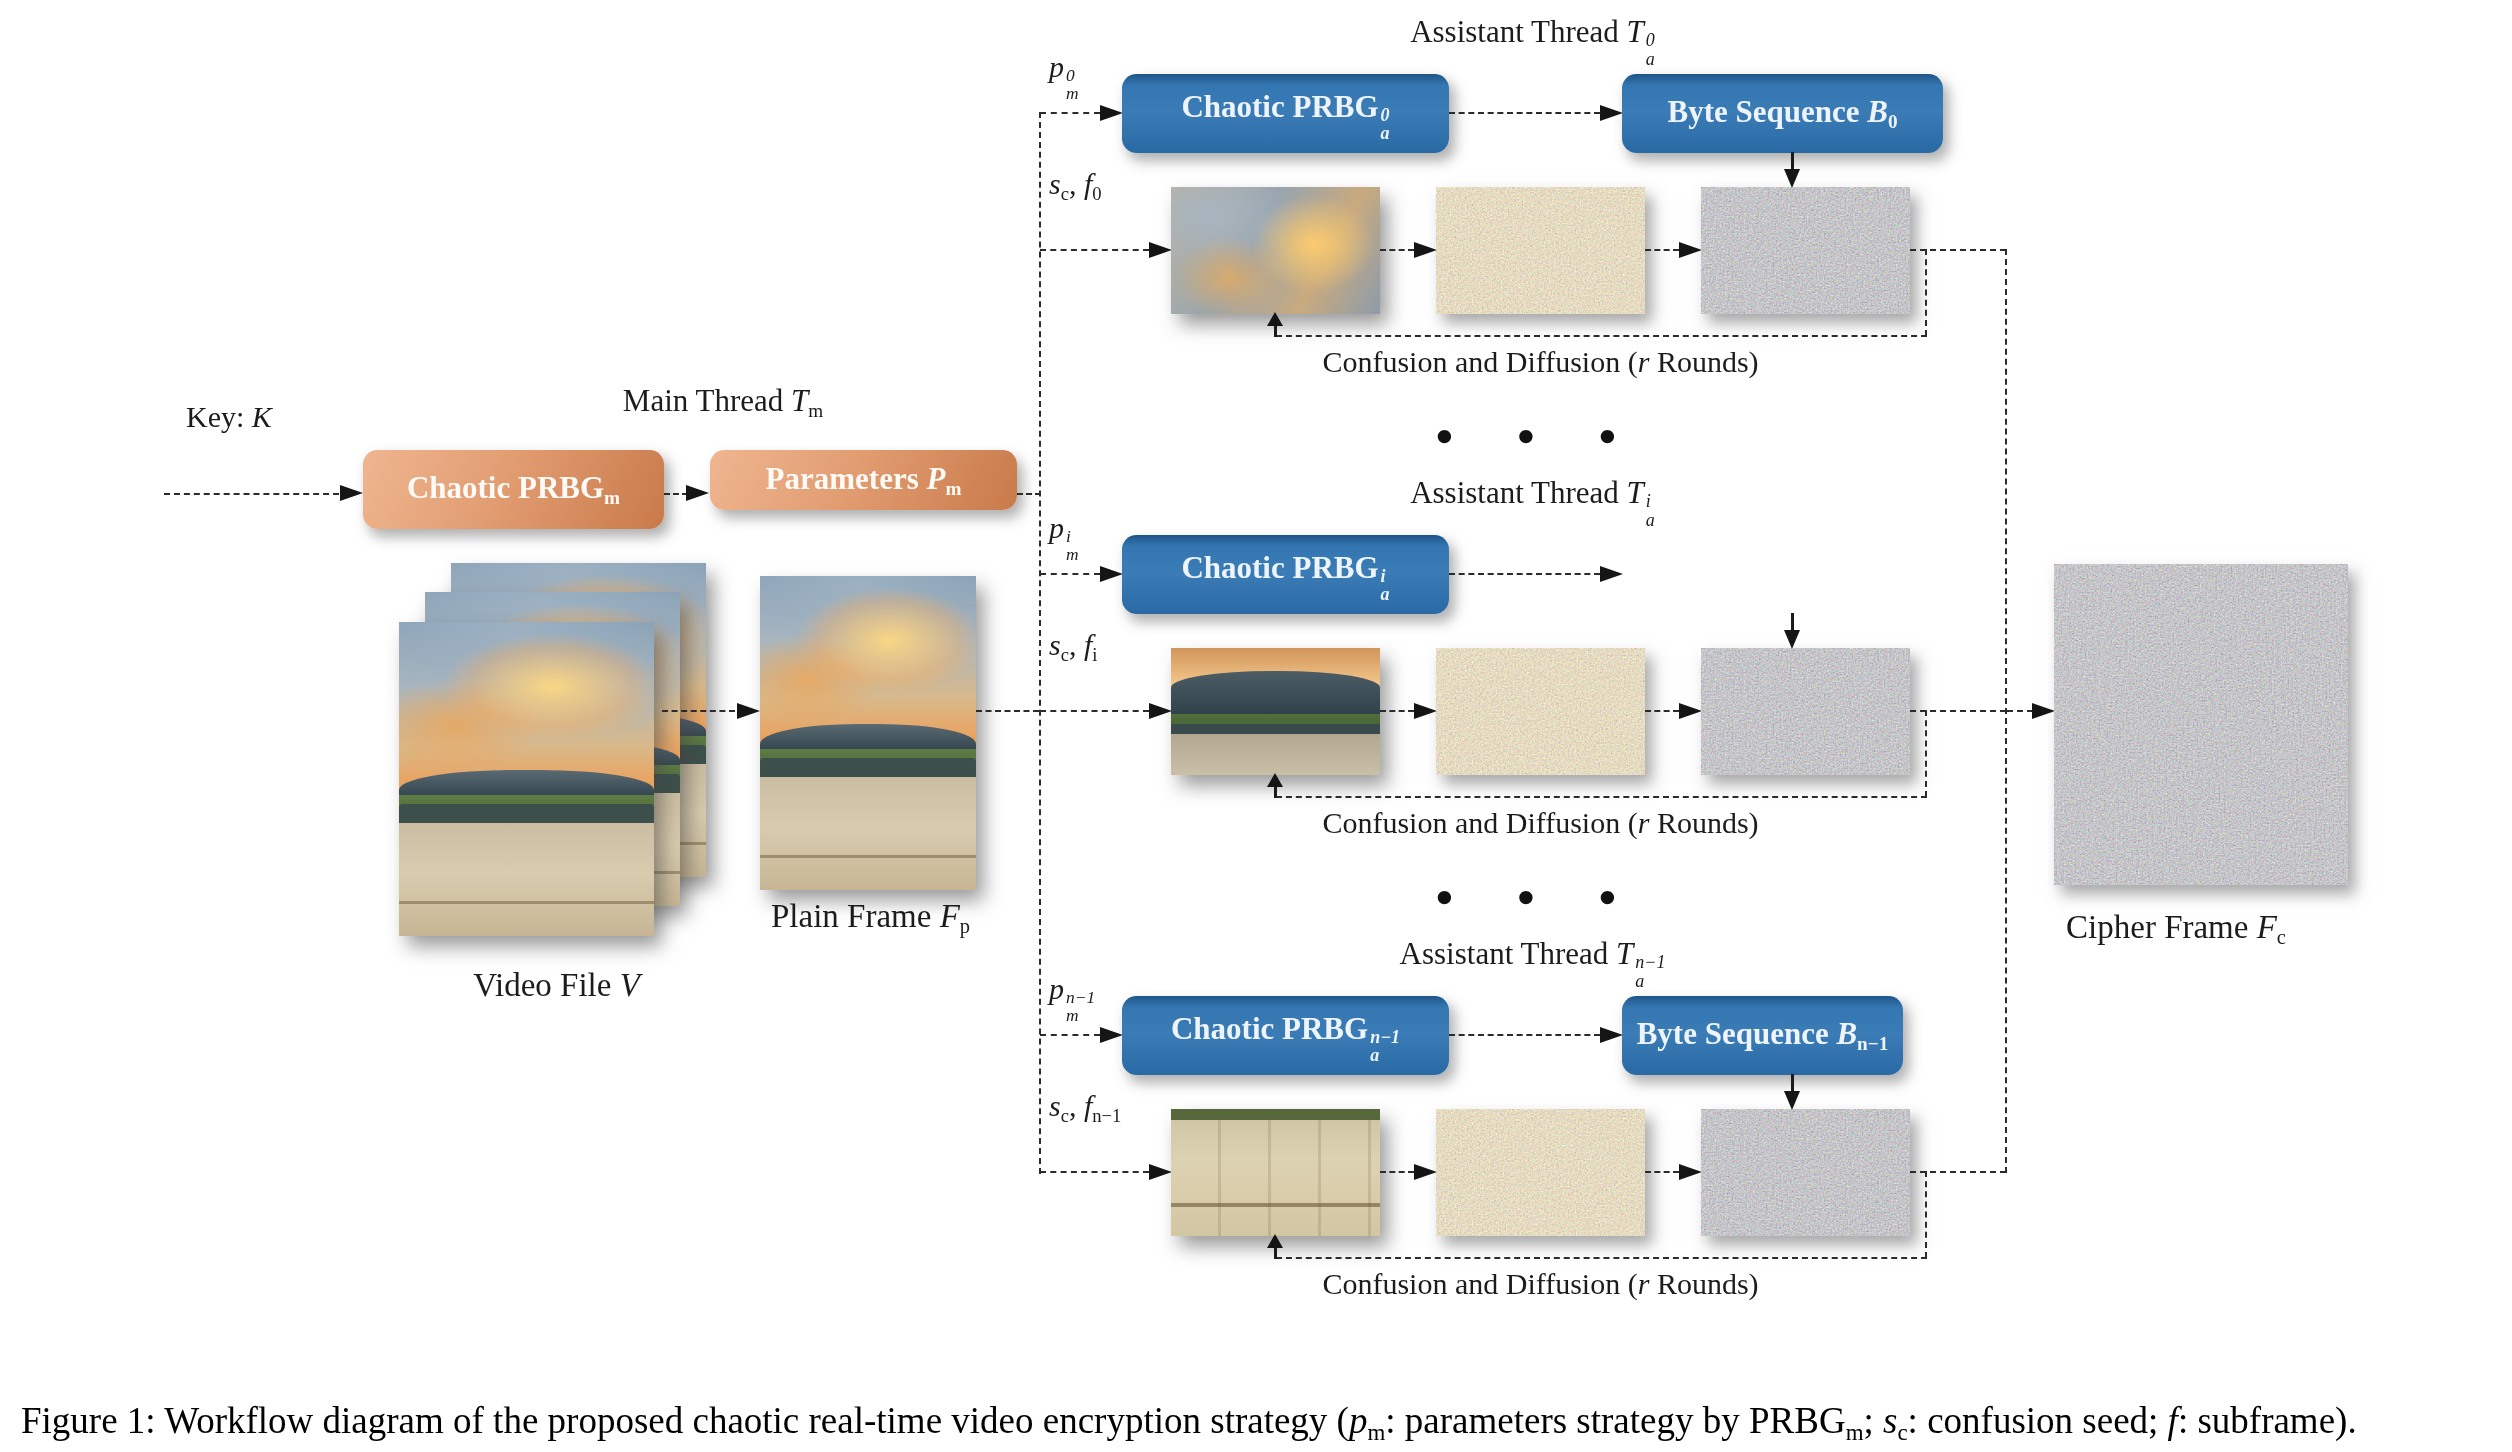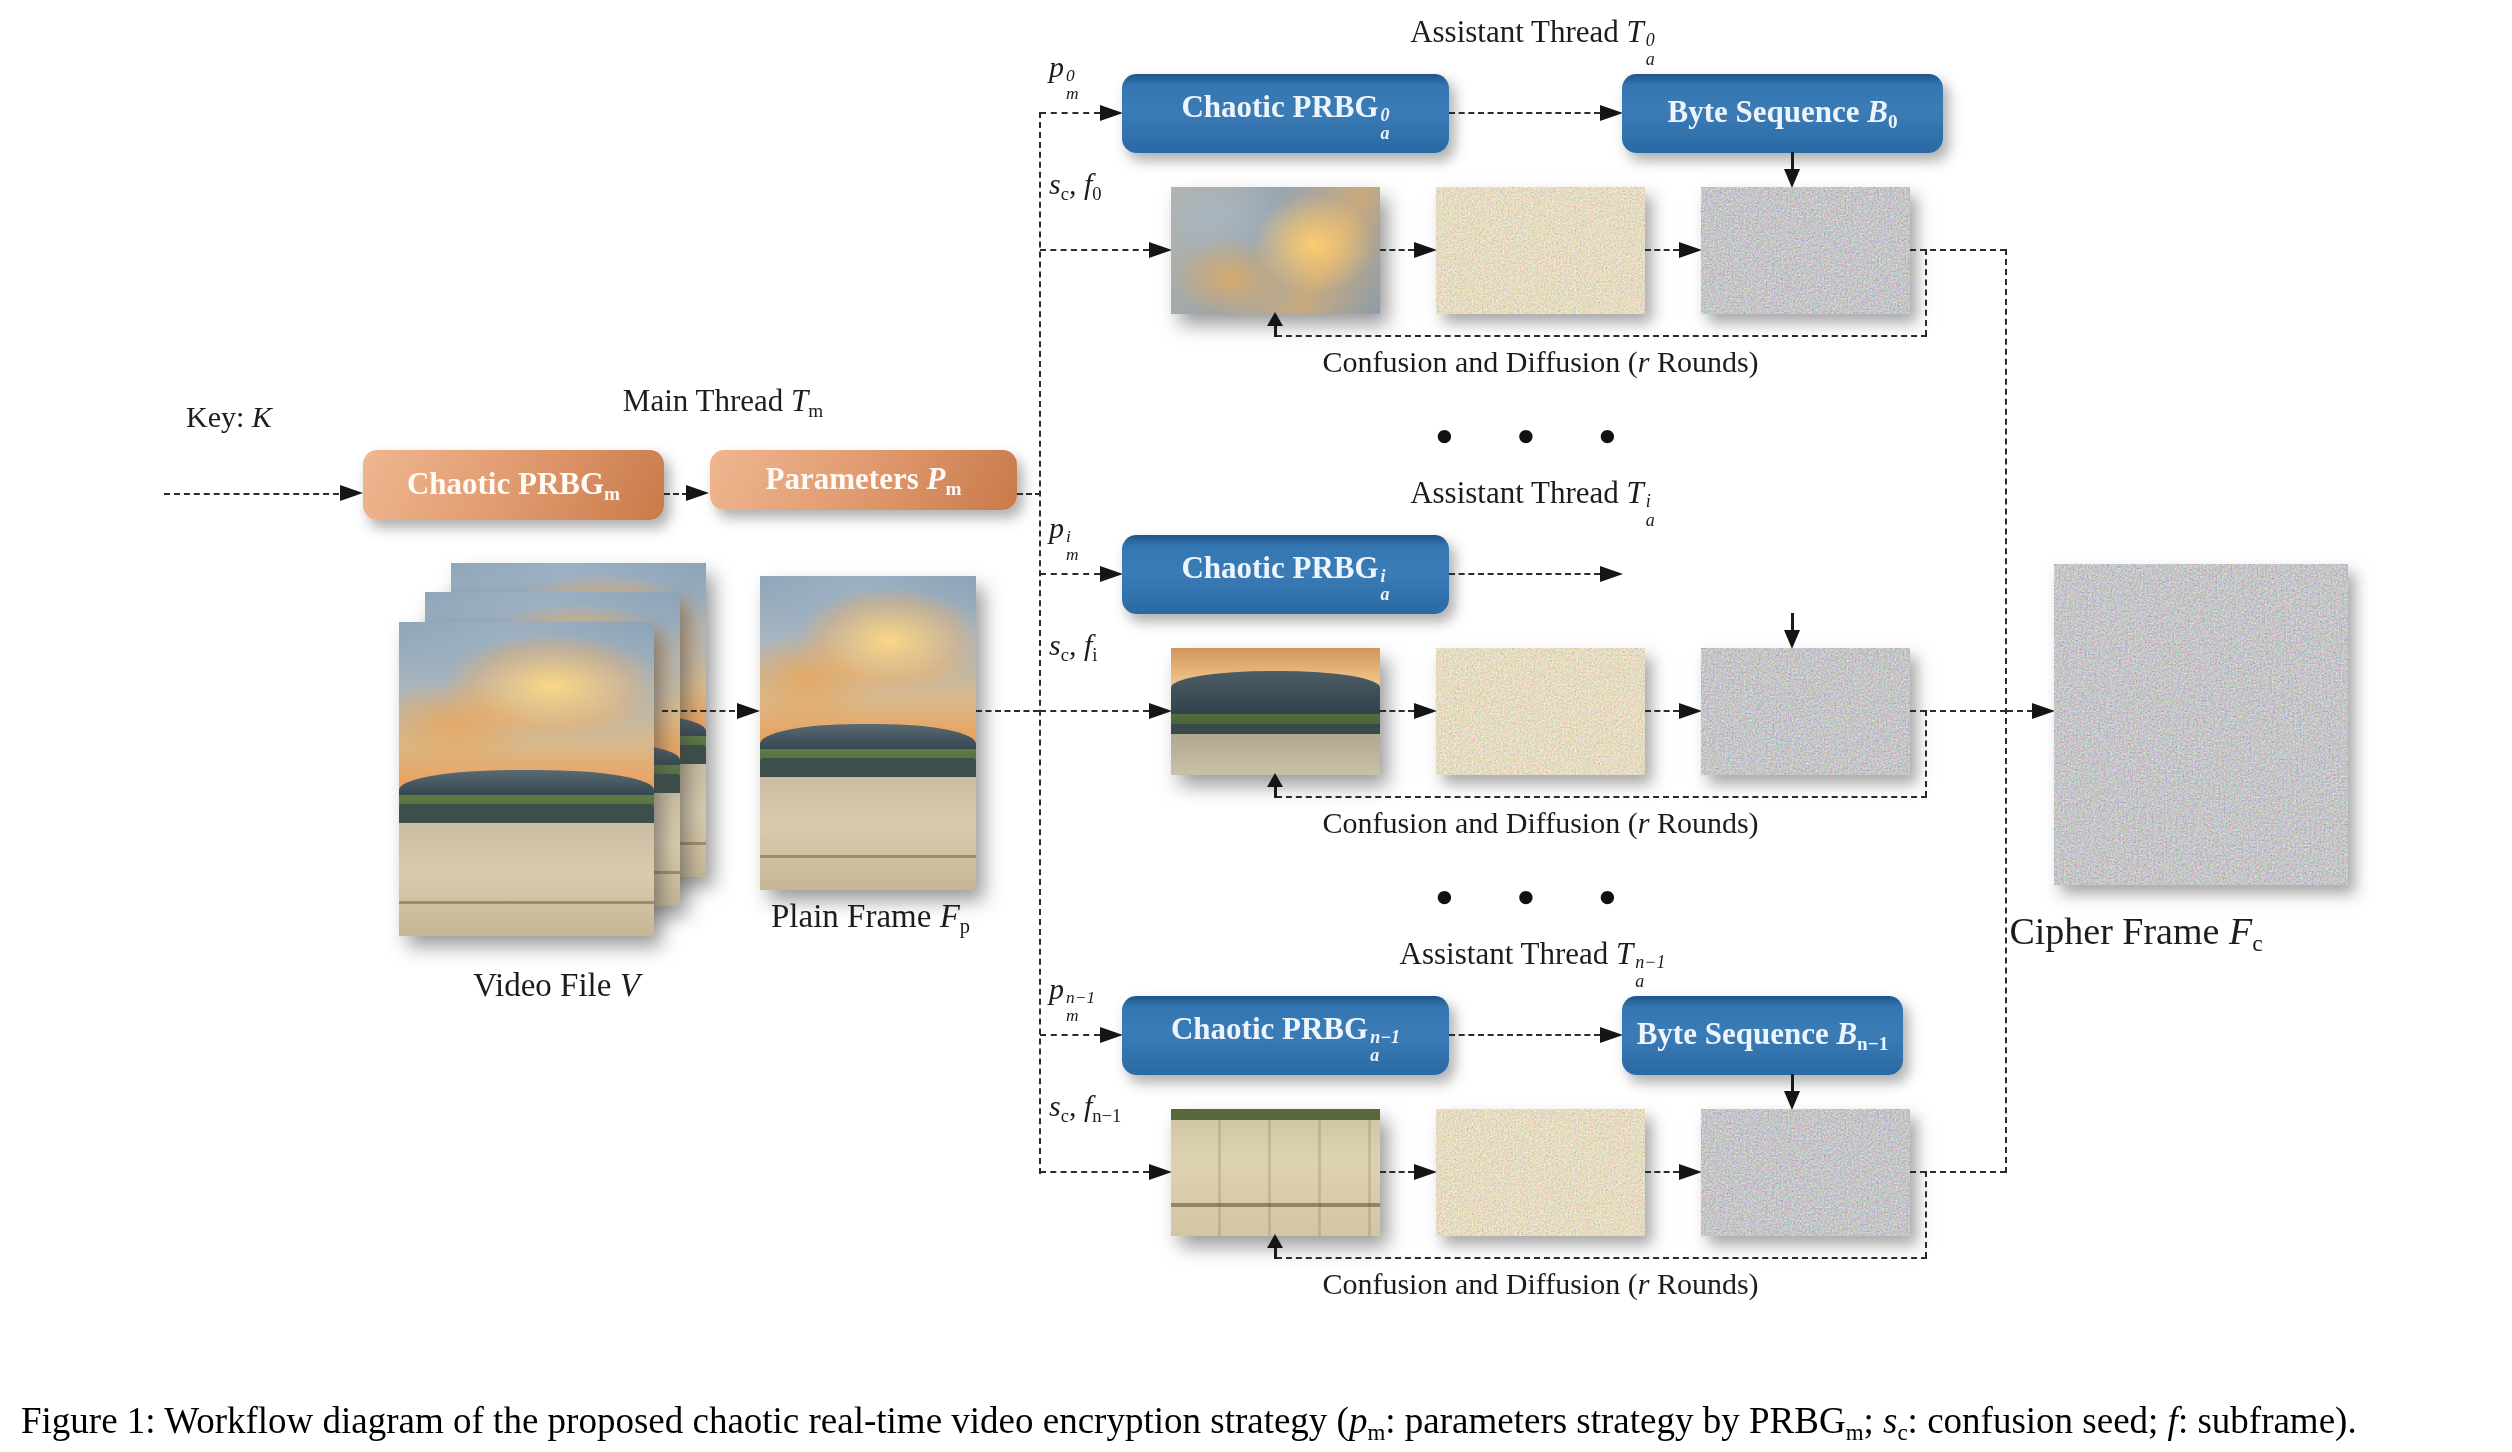--- a/index.html
+++ b/index.html
@@ -90,21 +90,21 @@
         <feTurbulence type="fractalNoise" baseFrequency="0.38" numOctaves="2" seed="3" stitchTiles="stitch"></feTurbulence>
         <feColorMatrix type="matrix" values="0.72 0.06 0.06 0 0.14  0.06 0.72 0.06 0 0.14  0.06 0.06 0.72 0 0.16  0 0 0 0 1"></feColorMatrix>
       </filter>
     </defs>
   </svg>
 
   <div class="lbl" style="left:186px;top:400px;"><span>Key: </span><i>K</i></div>
   <div class="hdash" style="left:164px;top:493px;width:175px;"></div>
   <div class="ar r" style="left:340px;top:485px;"></div>
 
-  <div class="box orange" style="left:363px;top:450px;width:301px;height:70px;">
+  <div class="box orange" style="left:363px;top:450px;width:301px;height:79px;">
     <span><span>Chaotic PRBG</span><sub>m</sub></span>
   </div>
   <div class="hdash" style="left:664px;top:493px;width:23.6px;"></div>
   <div class="ar r" style="left:686px;top:485px;"></div>
   <div class="box orange" style="left:710px;top:450px;width:307px;height:60px;">
     <span><span>Parameters </span><i>P</i><sub>m</sub></span>
   </div>
   <div class="lbl ctr" style="left:458px;top:383px;width:530px;font-size:31px;">
     <span>Main Thread </span><i>T</i><sub>m</sub>
   </div>
@@ -328,20 +328,20 @@
       <span>Confusion and Diffusion (</span><i>r</i><span> Rounds)</span>
     </div>
   </div>
 
   <div class="vdash" style="left:2005px;top:249px;height:924px;"></div>
   <div class="hdash" style="left:2007px;top:710px;width:26px;"></div>
   <div class="ar r" style="left:2032px;top:703px;"></div>
   <svg class="noise" style="left:2054px;top:564px;" width="294" height="321" viewBox="0 0 450 490">
       <rect width="100%" height="100%" filter="url(#fGray)"></rect>
     </svg>
-  <div class="lbl ctr" style="left:1956px;top:909px;width:360px;font-size:38px;">
+  <div class="lbl ctr" style="left:1996px;top:909px;width:360px;font-size:33px;">
     <span>Cipher Frame </span><i>F</i><sub>c</sub>
   </div>
 
   <p id="caption"><span>Figure 1: Workflow diagram of the proposed chaotic real-time video encryption strategy (</span><i>p</i><sub>m</sub><span>: parameters strategy by PRBG</span><sub>m</sub><span>; </span><i>s</i><sub>c</sub><span>: confusion seed; </span><i>f</i><span>: subframe).</span></p>
 
 </div>
 
 
 </body></html>

